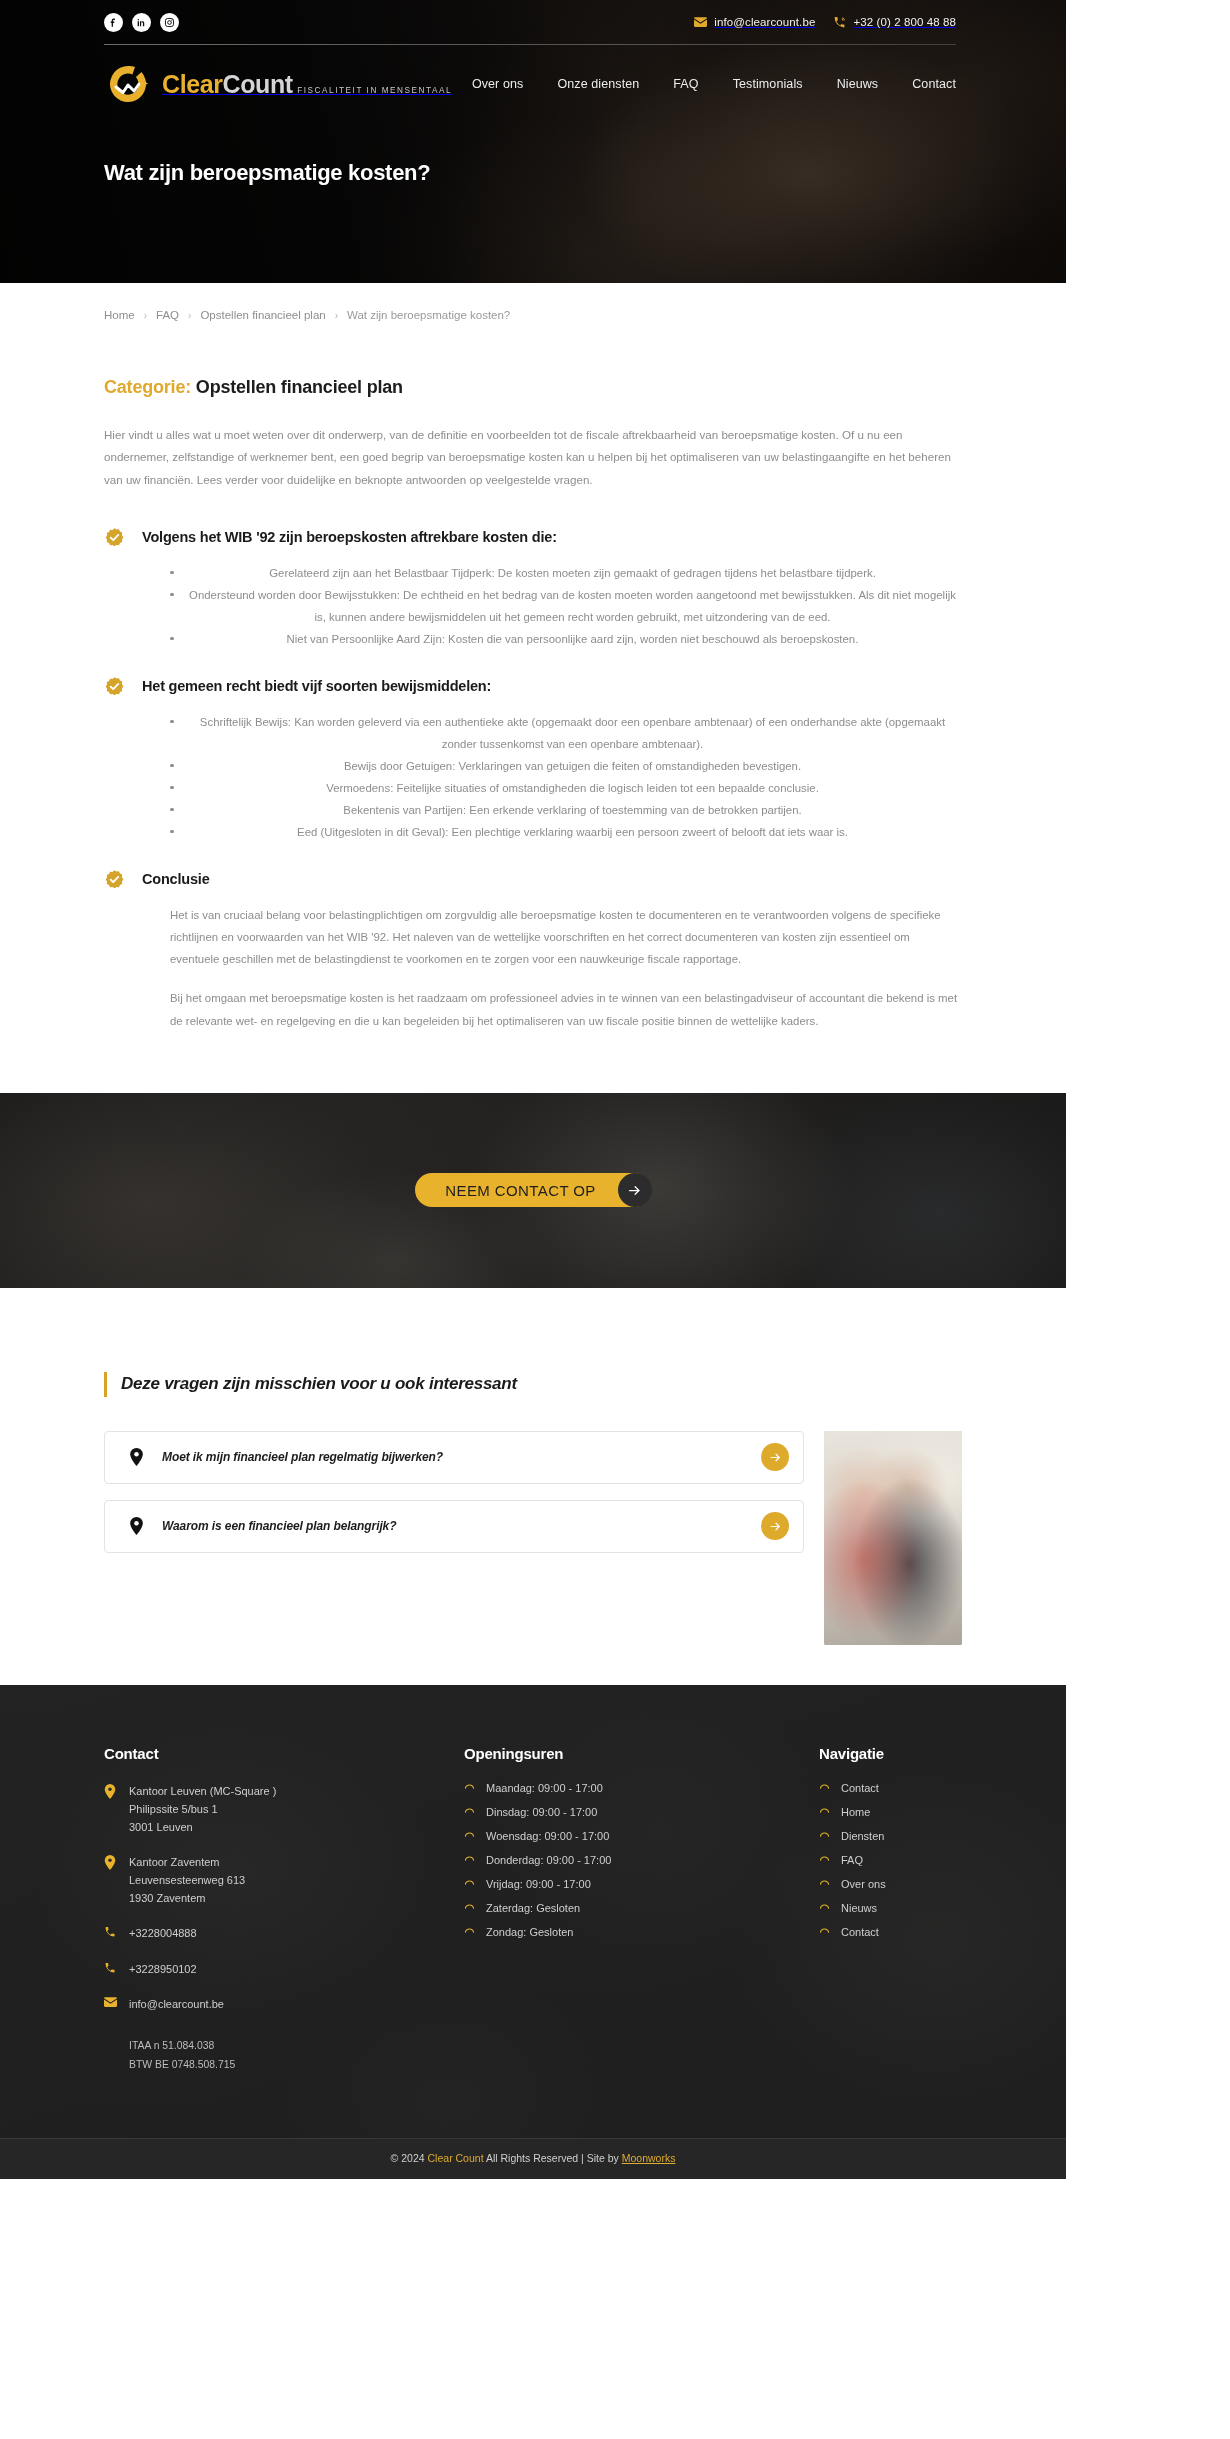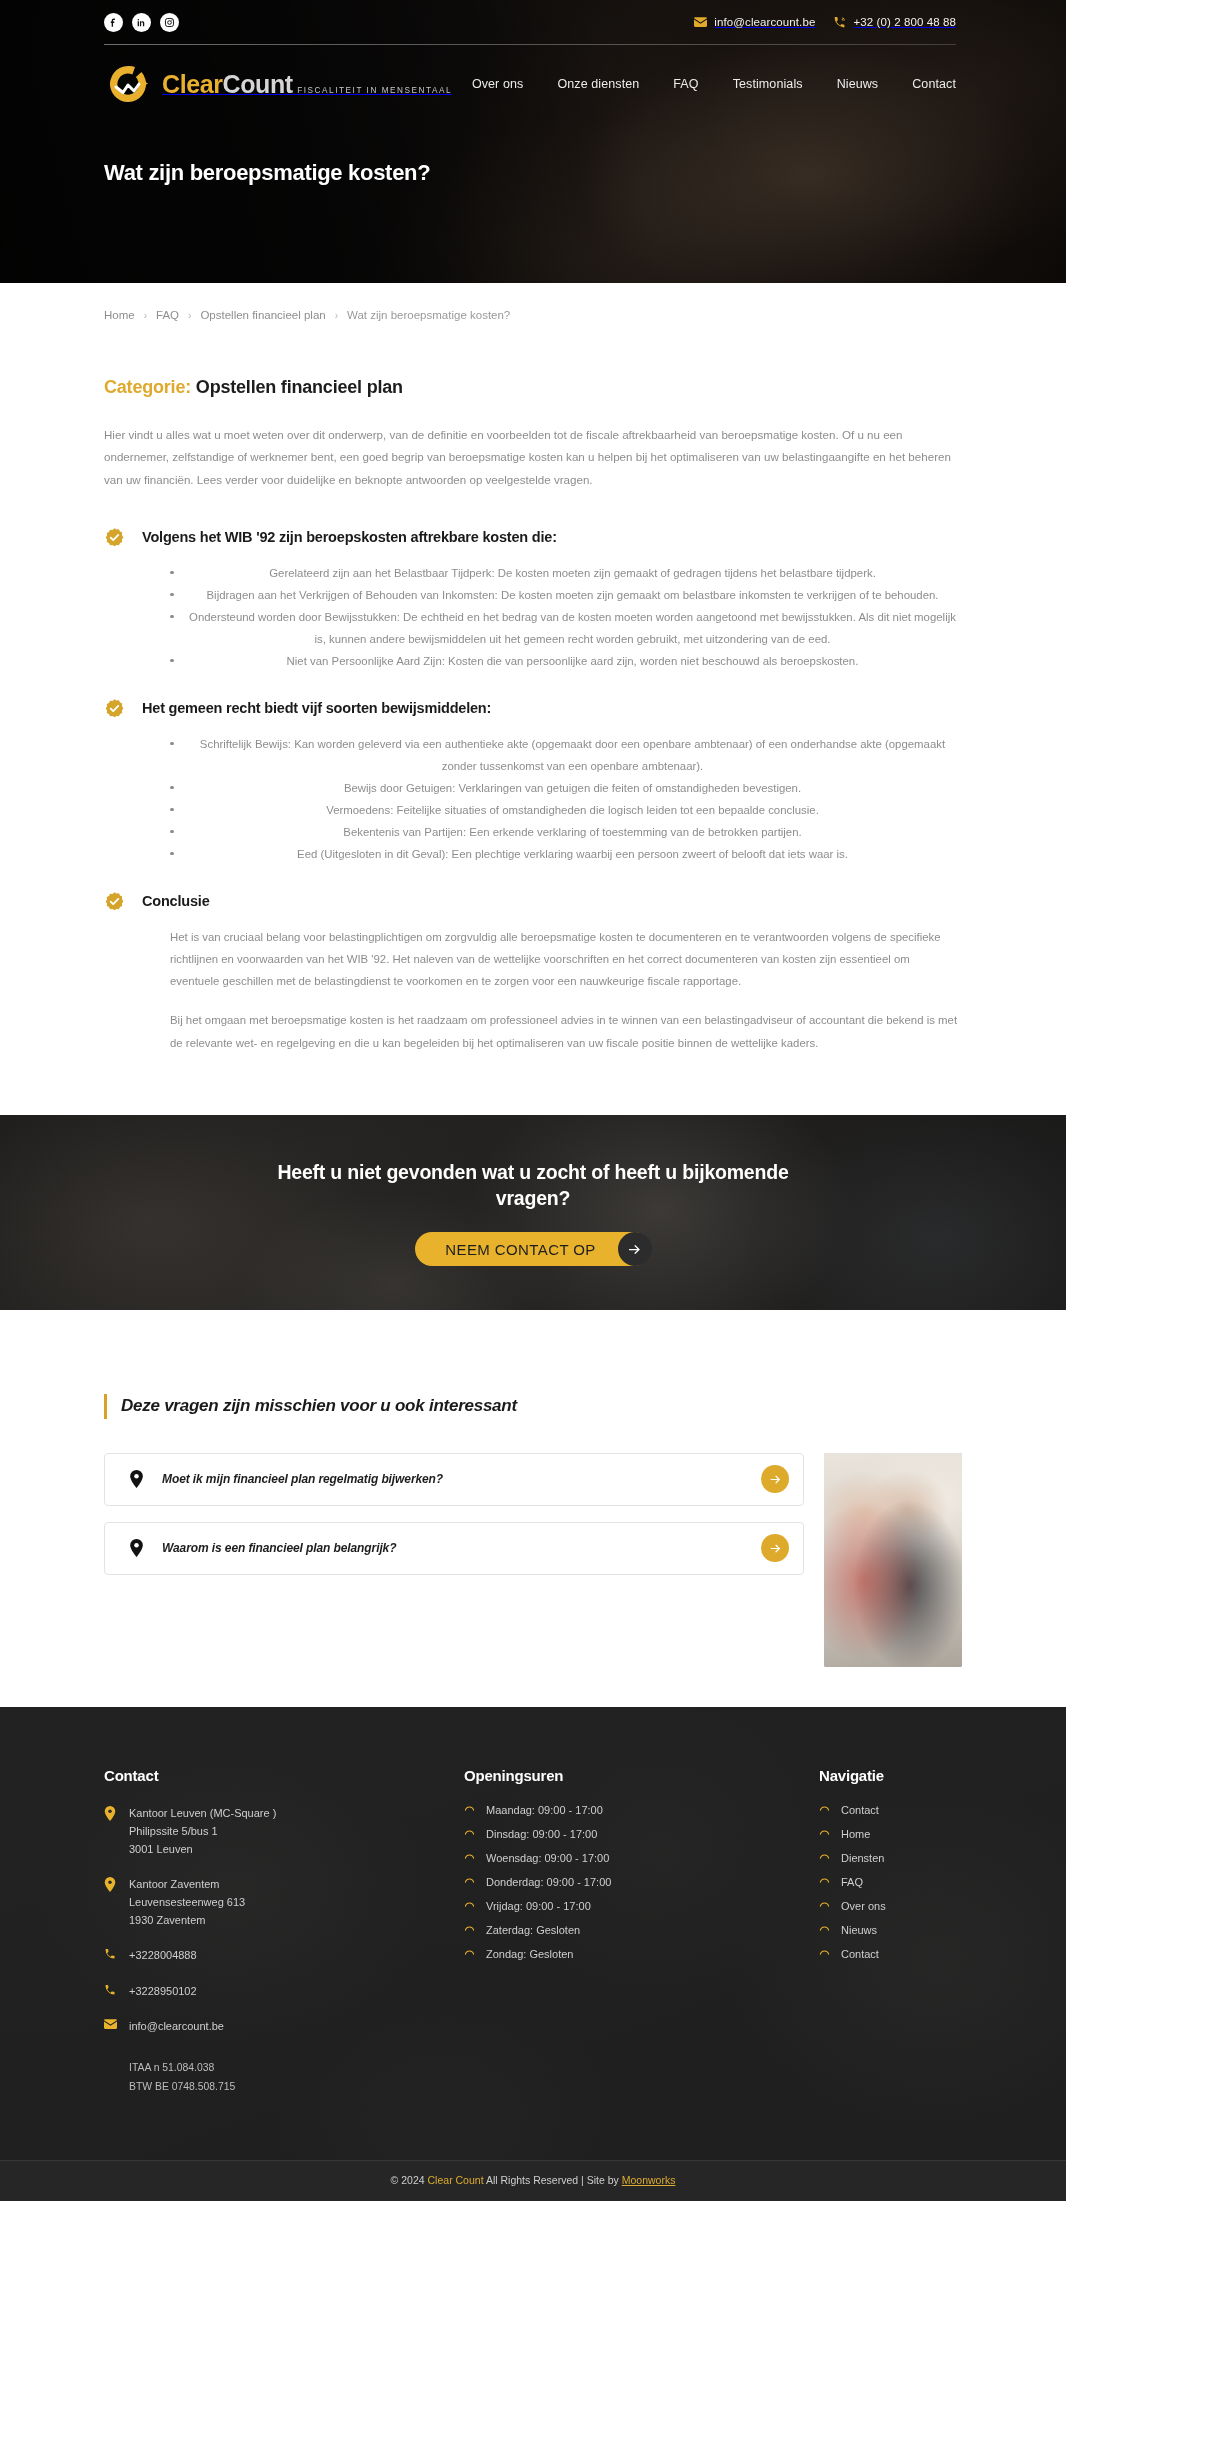--- a/index.html
+++ b/index.html
@@ -360,21 +360,20 @@
         <span class="badge">
           <svg width="21" height="21" viewBox="0 0 24 24">
               <path d="M12 1.3l2.3 1.6 2.8-.3 1.2 2.5 2.5 1.2-.3 2.8L22.1 12l-1.6 2.3.3 2.8-2.5 1.2-1.2 2.5-2.8-.3L12 22.1l-2.3-1.6-2.8.3-1.2-2.5-2.5-1.2.3-2.8L1.9 12l1.6-2.3-.3-2.8 2.5-1.2 1.2-2.5 2.8.3z" fill="#d5a42a"></path>
               <path d="M7.6 12.2l2.9 2.9 5.8-6" stroke="#fff" stroke-width="2.1" fill="none" stroke-linecap="round" stroke-linejoin="round"></path>
             </svg>
         </span>
         <h2 class="sec-title">Volgens het WIB '92 zijn beroepskosten aftrekbare kosten die:</h2>
       </div>
       <ul class="bullets">
         <li>Gerelateerd zijn aan het Belastbaar Tijdperk: De kosten moeten zijn gemaakt of gedragen tijdens het belastbare tijdperk.</li>
-        <li>Bijdragen aan het Verkrijgen of Behouden van Inkomsten: De kosten moeten zijn gemaakt om belastbare inkomsten te verkrijgen of te behouden.</li>
         <li>Ondersteund worden door Bewijsstukken: De echtheid en het bedrag van de kosten moeten worden aangetoond met bewijsstukken. Als dit niet mogelijk is, kunnen andere bewijsmiddelen uit het gemeen recht worden gebruikt, met uitzondering van de eed.</li>
         <li>Niet van Persoonlijke Aard Zijn: Kosten die van persoonlijke aard zijn, worden niet beschouwd als beroepskosten.</li>
       </ul>
     </section>
 
     <section class="sec">
       <div class="sec-head">
         <span class="badge">
           <svg width="21" height="21" viewBox="0 0 24 24">
               <path d="M12 1.3l2.3 1.6 2.8-.3 1.2 2.5 2.5 1.2-.3 2.8L22.1 12l-1.6 2.3.3 2.8-2.5 1.2-1.2 2.5-2.8-.3L12 22.1l-2.3-1.6-2.8.3-1.2-2.5-2.5-1.2.3-2.8L1.9 12l1.6-2.3-.3-2.8 2.5-1.2 1.2-2.5 2.8.3z" fill="#d5a42a"></path>
@@ -407,21 +406,20 @@
         <p>Bij het omgaan met beroepsmatige kosten is het raadzaam om professioneel advies in te winnen van een belastingadviseur of accountant die bekend is met de relevante wet- en regelgeving en die u kan begeleiden bij het optimaliseren van uw fiscale positie binnen de wettelijke kaders.</p>
       </div>
     </section>
 
     <div class="article-pad"></div>
   </main>
 
   <section class="cta">
     <div class="cta-bg"></div>
     <div class="cta-inner">
-      <h2 class="cta-title">Heeft u niet gevonden wat u zocht of heeft u bijkomende vragen?</h2>
       <button class="cta-btn">
         <span class="lbl">NEEM CONTACT OP</span>
         <span class="circ">
           <svg width="15" height="15" viewBox="0 0 24 24" fill="none" stroke="#fff" stroke-width="2" stroke-linecap="round" stroke-linejoin="round">
               <path d="M4 12h15"></path>
               <path d="M13 6l6 6-6 6"></path>
             </svg>
         </span>
       </button>
     </div>

